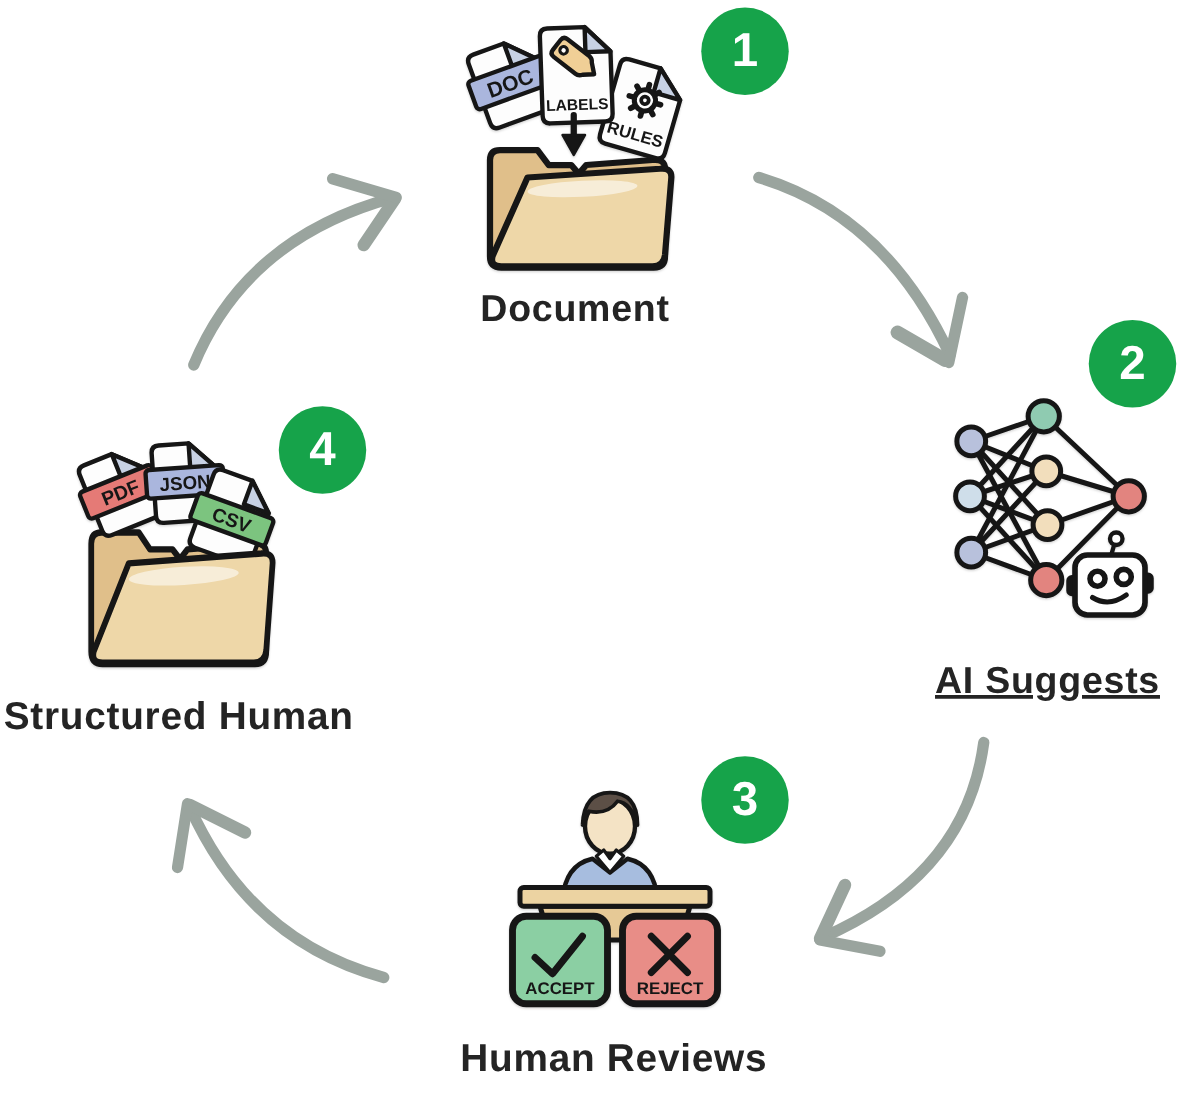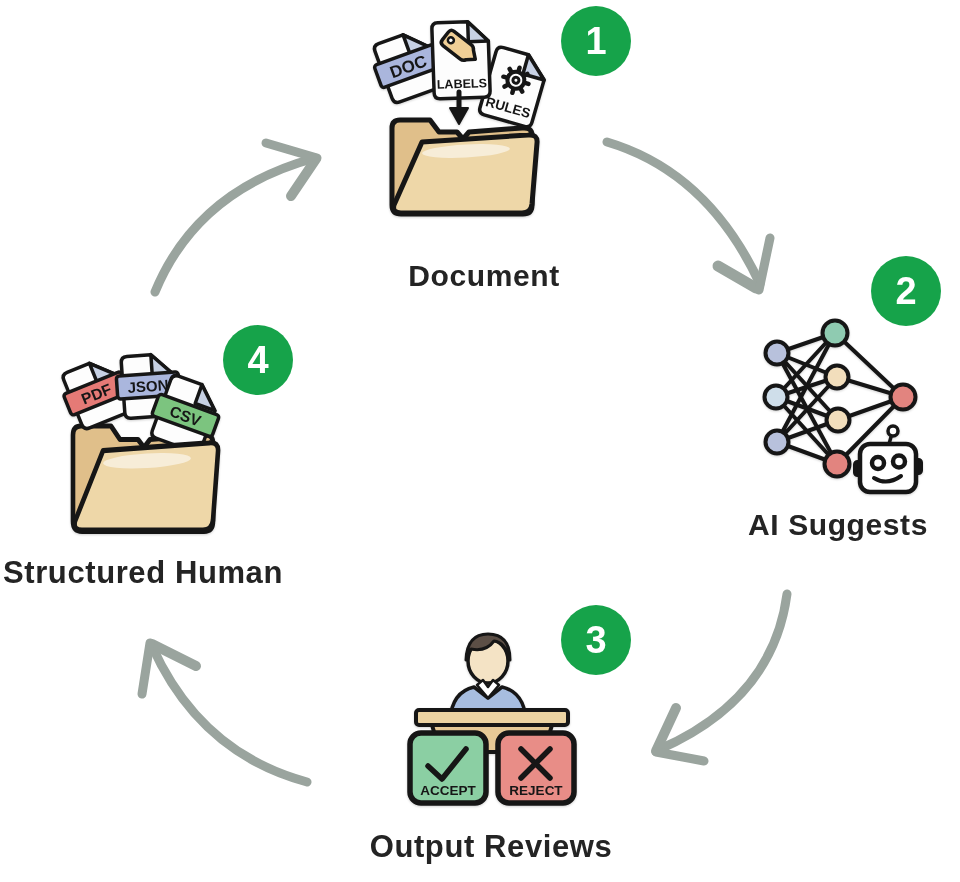--- a/index.html
+++ b/index.html
@@ -6,22 +6,22 @@
   #canvas{
     position:relative;width:960px;height:882px;background:#ffffff;
     font-family:"Liberation Sans",sans-serif;overflow:hidden;
   }
   .abs{position:absolute;}
   .step-label{
     position:absolute;transform:translateX(-50%);
     color:#242424;font-weight:600;white-space:nowrap;
     letter-spacing:.6px;
   }
-  #label-1{left:484px;top:231px;font-size:30px;margin-top:28px;}
-  #label-2{left:838px;top:508px;font-size:30px;}
+  #label-1{left:460px;top:231px;font-size:30px;}
+  #label-2{left:838px;top:528px;font-size:30px;text-decoration:underline;}
   #label-3{left:491px;top:829px;font-size:31px;}
   #label-4{left:143px;top:555px;font-size:31px;}
   .badge{
     position:absolute;width:70px;height:70px;border-radius:50%;
     background:#16a34a;color:#ffffff;display:flex;align-items:center;justify-content:center;
     font-size:38px;font-weight:700;
   }
   #badge-1{left:561px;top:6px;}
   #badge-2{left:871px;top:256px;}
   #badge-3{left:561px;top:605px;}
@@ -201,16 +201,16 @@
   </div>
   <div class="badge" id="badge-3">
     <span>3</span>
   </div>
   <div class="badge" id="badge-4">
     <span>4</span>
   </div>
 
   <div class="step-label" id="label-1">Document</div>
   <div class="step-label" id="label-2">AI Suggests</div>
-  <div class="step-label" id="label-3">Output Reviews</div>
+  <div class="step-label" id="label-3">Human Reviews</div>
   <div class="step-label" id="label-4">Structured Human</div>
 
 </div>
 
 </body></html>

